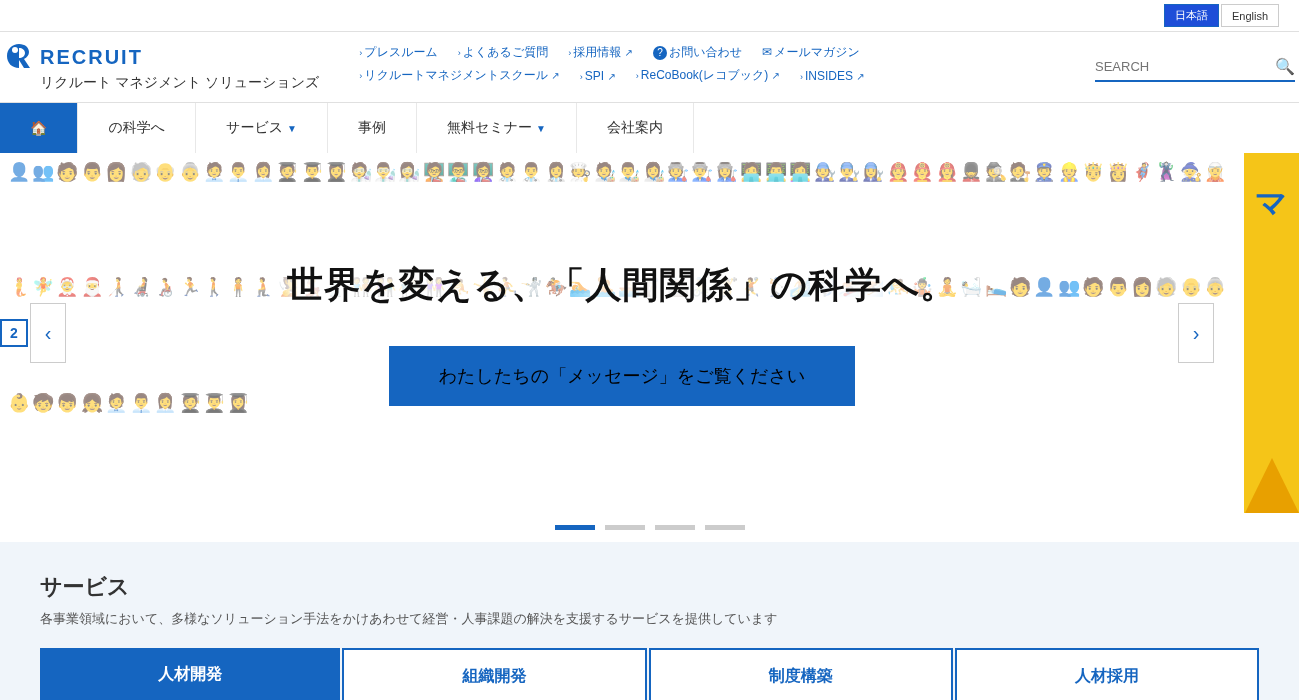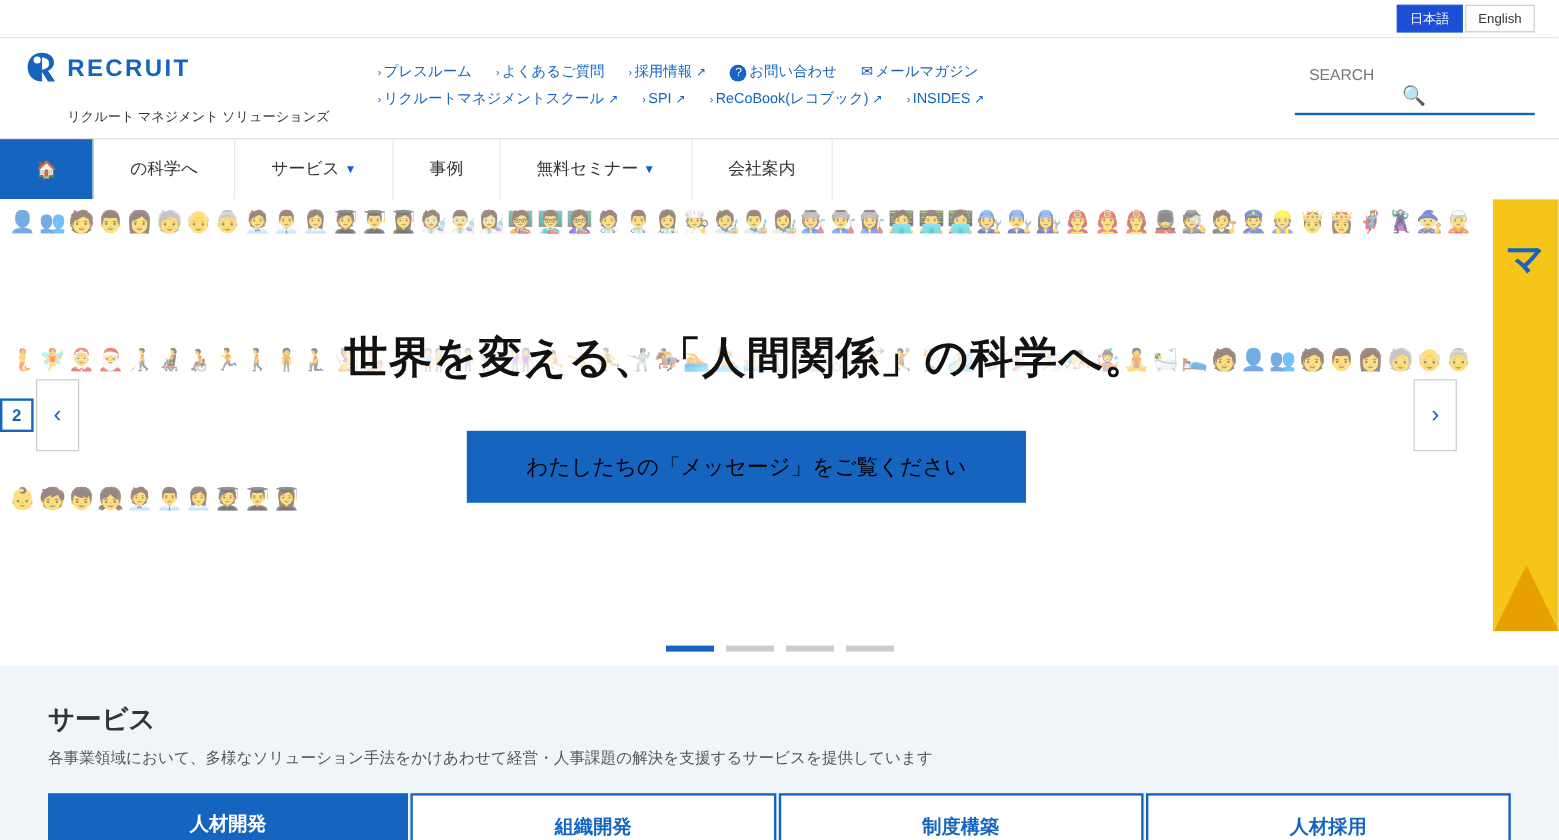--- a/index.html
+++ b/index.html
@@ -2,33 +2,33 @@
 <html><head>
   <meta charset="utf-8">
   <style>
     * { margin: 0; padding: 0; box-sizing: border-box; }
     body { font-family: 'Meiryo', 'Hiragino Kaku Gothic Pro', sans-serif; font-size: 13px; color: #333; background: #fff; width: 1299px; overflow-x: hidden; }
     .lang-buttons { display: flex; gap: 2px; }
     .lang-btn { padding: 3px 10px; font-size: 11px; cursor: pointer; border: 1px solid #ccc; background: #fff; color: #333; }
     .lang-btn.active { background: #1d4ed8; color: #fff; border-color: #1565c0; }
 
     
-    .header { display: flex; align-items: center; padding: 10px 20px; background: #fff; gap: 0; }
+    .header { display: flex; align-items: center; padding: 10px 4px; background: #fff; gap: 0; }
     .logo-area { display: flex; flex-direction: column; margin-right: 40px; min-width: 200px; }
     .logo-top { display: flex; align-items: center; gap: 6px; }
 
     
     .nav-top { display: flex; flex-direction: column; flex: 1; }
     .nav-top-row { display: flex; align-items: center; gap: 20px; margin-bottom: 6px; }
     .nav-top-link { font-size: 12px; color: #1565c0; text-decoration: none; cursor: pointer; white-space: nowrap; }
     .nav-top-link .chevron { font-size: 9px; margin-right: 2px; color: #1565c0; }
     .nav-top-link .icon-q { display: inline-block; background: #1565c0; color: #fff; border-radius: 50%; width: 14px; height: 14px; text-align: center; line-height: 14px; font-size: 10px; margin-right: 2px; }
 
     
-    .search-area { display: flex; align-items: center; border-bottom: 2px solid #1565c0; padding: 4px 0; min-width: 200px; flex-direction: column; }
+    .search-area { display: flex; align-items: center; border-bottom: 2px solid #1565c0; padding: 4px 0; min-width: 200px; }
     .search-input { border: none; outline: none; font-size: 13px; color: #999; flex: 1; background: transparent; }
     .search-icon { color: #1565c0; font-size: 16px; cursor: pointer; }
 
     
     .main-nav { display: flex; background: #fff; border-top: 1px solid #e0e0e0; }
     .nav-item { display: flex; align-items: center; justify-content: center; padding: 0 30px; height: 50px; font-size: 14px; cursor: pointer; color: #333; white-space: nowrap; border-right: 1px solid #e8e8e8; }
     .nav-item:first-child { background: #1565c0; color: #fff; padding: 0 30px; }
     .nav-item .arrow { font-size: 10px; margin-left: 4px; color: #1565c0; }
     .nav-item:first-child .arrow { color: #fff; }
 
@@ -69,21 +69,21 @@
   <div class="logo-area">
     <div class="logo-top">
       <div style="position:relative; width:30px; height:30px;">
         <svg width="30" height="30" viewBox="0 0 30 30">
           <path d="M15 2 C8 2 3 7 3 14 C3 21 8 26 15 26 C15 26 15 22 15 18 L20 26 L26 26 L20 17 C23 15.5 25 13 25 10 C25 5.6 21 2 15 2 Z M15 6 C18.3 6 21 8 21 11 C21 14 18.3 16 15 16 L15 6 Z" fill="#1565c0"></path>
           <circle cx="11" cy="8" r="3" fill="#fff"></circle>
         </svg>
       </div>
       <span style="font-size:20px; font-weight:bold; color:#1565c0; letter-spacing:2px;">RECRUIT</span>
     </div>
-    <div style="font-size:11px; color:#333; margin-top:18px; margin-left:36px;font-family:Liberation Serif, serif;">リクルート マネジメント ソリューションズ</div>
+    <div style="font-size:14px; color:#333; margin-top:2px; margin-left:36px;">リクルート マネジメント ソリューションズ</div>
   </div>
 
   <div class="nav-top">
     <div class="nav-top-row">
       <a class="nav-top-link"><span class="chevron">›</span><span>プレスルーム</span></a>
       <a class="nav-top-link"><span class="chevron">›</span><span>よくあるご質問</span></a>
       <a class="nav-top-link"><span class="chevron">›</span><span>採用情報</span> <span style="font-size:10px;">↗</span></a>
       <a class="nav-top-link"><span class="icon-q">?</span><span>お問い合わせ</span></a>
       <a class="nav-top-link"><span style="margin-right:2px;">✉</span><span>メールマガジン</span></a>
     </div>

